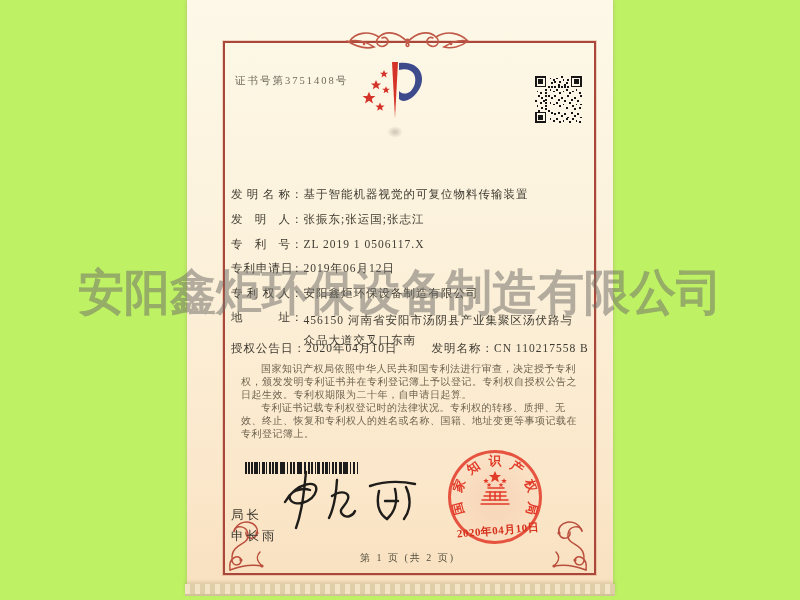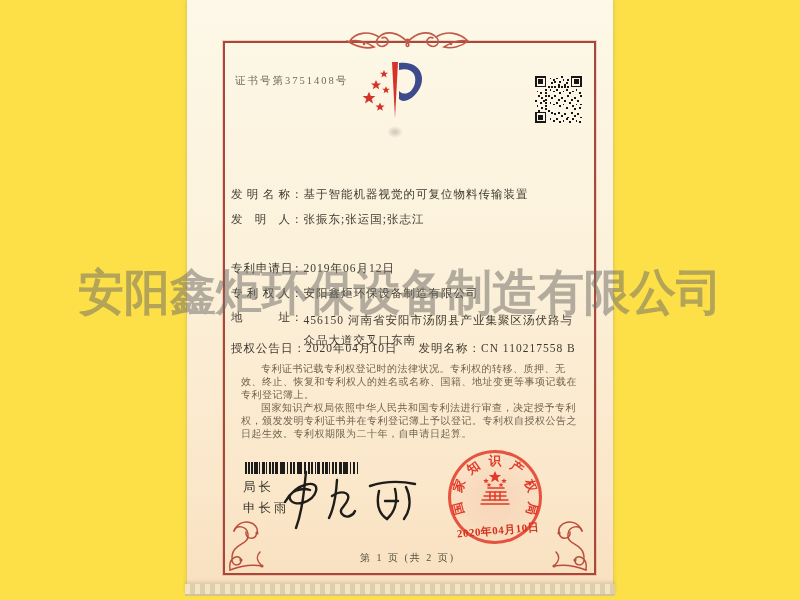--- a/index.html
+++ b/index.html
@@ -1,17 +1,17 @@
 <!DOCTYPE html>
 <html><head>
 <meta charset="utf-8">
 <style>
   html,body{margin:0;padding:0;}
   body{width:800px;height:600px;background:#ffffff;font-family:"Liberation Serif","DejaVu Serif",serif;}
-  .scene{position:relative;width:800px;height:600px;background:#fde047;overflow:hidden;}
+  .scene{position:relative;width:800px;height:600px;background:#bef264;overflow:hidden;}
 
   .paper{position:absolute;left:187px;top:0;width:426px;height:592px;
     background:linear-gradient(180deg,#fdf8e8 0%,#fcf2dc 40%,#fbe7ca 82%,#f8e0bf 100%);
     box-shadow:0 0 4px rgba(150,140,115,.45);}
   .frame{position:absolute;left:36px;top:41px;width:369px;height:530px;
     border:2px solid #a8473a;box-shadow:0 0 0 1px rgba(200,100,80,.25);}
 
   .ruffle{position:absolute;left:-2px;bottom:-4px;width:430px;height:10px;
     background:repeating-linear-gradient(90deg,#f2e4c4 0 5px,#dfcfa9 5px 10px);
     border-bottom:2px solid #d3c19c;box-shadow:0 -2px 3px rgba(170,150,110,.3);}
@@ -22,31 +22,31 @@
 
   .logo{position:absolute;left:172px;top:60px;}
   .logo-smudge{position:absolute;left:200px;top:126px;width:16px;height:12px;border-radius:50%;
     background:radial-gradient(ellipse,rgba(120,110,100,.35),rgba(120,110,100,0) 70%);}
   .qr{position:absolute;left:348px;top:76px;}
 
   .field{position:absolute;left:44px;font-size:11.5px;color:#3e3a31;letter-spacing:1px;white-space:nowrap;}
   .flabel{display:inline-block;width:60px;text-align:justify;text-align-last:justify;}
   .fvalue{letter-spacing:1px;}
   .fvalue.wrap{display:inline-block;white-space:normal;width:278px;vertical-align:top;line-height:20px;}
-  .grant{position:absolute;left:44px;top:341px;font-size:11.5px;color:#3e3a31;letter-spacing:1px;display:flex;gap:21px;}
+  .grant{position:absolute;left:44px;top:341px;font-size:11.5px;color:#3e3a31;letter-spacing:1px;display:flex;gap:34px;}
 
   .paras{position:absolute;left:54px;top:362px;width:338px;color:#6f6450;font-size:10px;line-height:13px;letter-spacing:.5px;}
   .paras p{margin:0;text-indent:2em;}
 
   .barcode{position:absolute;left:58px;top:462px;width:114px;height:12px;
     background-image:repeating-linear-gradient(90deg,#1c1c1c 0 1.5px,transparent 1.5px 3.5px),
                      repeating-linear-gradient(90deg,#1c1c1c 0 1px,transparent 1px 6px),
                      repeating-linear-gradient(90deg,#1c1c1c 0 2px,transparent 2px 9px);}
 
-  .signer{position:absolute;left:44px;top:477px;font-size:12.5px;color:#3a362e;letter-spacing:3px;line-height:21px;margin-left:12px;}
+  .signer{position:absolute;left:44px;top:505px;font-size:12.5px;color:#3a362e;letter-spacing:3px;line-height:21px;}
   .signature{position:absolute;left:90px;top:468px;}
 
   .seal{position:absolute;left:261px;top:450px;width:94px;height:94px;}
   .seal-ring{position:absolute;inset:0;border-radius:50%;border:3px solid rgba(226,58,40,.85);
     background:radial-gradient(circle,rgba(226,58,40,.10),rgba(226,58,40,.03) 70%);}
   .seal svg{position:absolute;inset:0;}
   .seal-ch{font-size:12.5px;font-weight:bold;fill:#e23a28;text-anchor:middle;font-family:"Liberation Serif","DejaVu Serif",serif;}
   .seal-date{position:absolute;left:251px;top:523px;width:120px;text-align:center;font-size:11px;
     color:#d6301c;letter-spacing:.5px;transform:rotate(-5deg);font-weight:600;}
 
@@ -237,38 +237,41 @@
       </g>
     </svg>
 
 
     <div class="field" style="top:187px">
       <span class="flabel">发明名称</span><span>：</span><span class="fvalue">基于智能机器视觉的可复位物料传输装置</span>
     </div>
     <div class="field" style="top:212px">
       <span class="flabel">发明人</span><span>：</span><span class="fvalue">张振东;张运国;张志江</span>
     </div>
+    <div class="field" style="top:237px">
+      <span class="flabel">专利号</span><span>：</span><span class="fvalue">ZL 2019 1 0506117.X</span>
+    </div>
     <div class="field" style="top:261px">
       <span class="flabel">专利申请日</span><span>：</span><span class="fvalue">2019年06月12日</span>
     </div>
     <div class="field" style="top:286px">
       <span class="flabel">专利权人</span><span>：</span><span class="fvalue">安阳鑫炬环保设备制造有限公司</span>
     </div>
     <div class="field" style="top:310px">
       <span class="flabel">地址</span><span>：</span><span class="fvalue wrap">456150 河南省安阳市汤阴县产业集聚区汤伏路与众品大道交叉口东南</span>
     </div>
 
     <div class="grant">
       <span><span>授权公告日</span><span>：</span><span>2020年04月10日</span></span>
       <span><span>发明名称</span><span>：</span><span>CN 110217558 B</span></span>
     </div>
 
     <div class="paras">
+      <p>国家知识产权局依照中华人民共和国专利法进行审查，决定授予专利权，颁发发明专利证书并在专利登记簿上予以登记。专利权自授权公告之日起生效。专利权期限为二十年，自申请日起算。</p>
       <p>专利证书记载专利权登记时的法律状况。专利权的转移、质押、无效、终止、恢复和专利权人的姓名或名称、国籍、地址变更等事项记载在专利登记簿上。</p>
-      <p>国家知识产权局依照中华人民共和国专利法进行审查，决定授予专利权，颁发发明专利证书并在专利登记簿上予以登记。专利权自授权公告之日起生效。专利权期限为二十年，自申请日起算。</p>
     </div>
 
     <div class="barcode"></div>
 
     <div class="signer">
       <div>局长</div>
       <div>申长雨</div>
     </div>
 
     <svg class="signature" width="150" height="64" viewBox="0 0 150 64">

